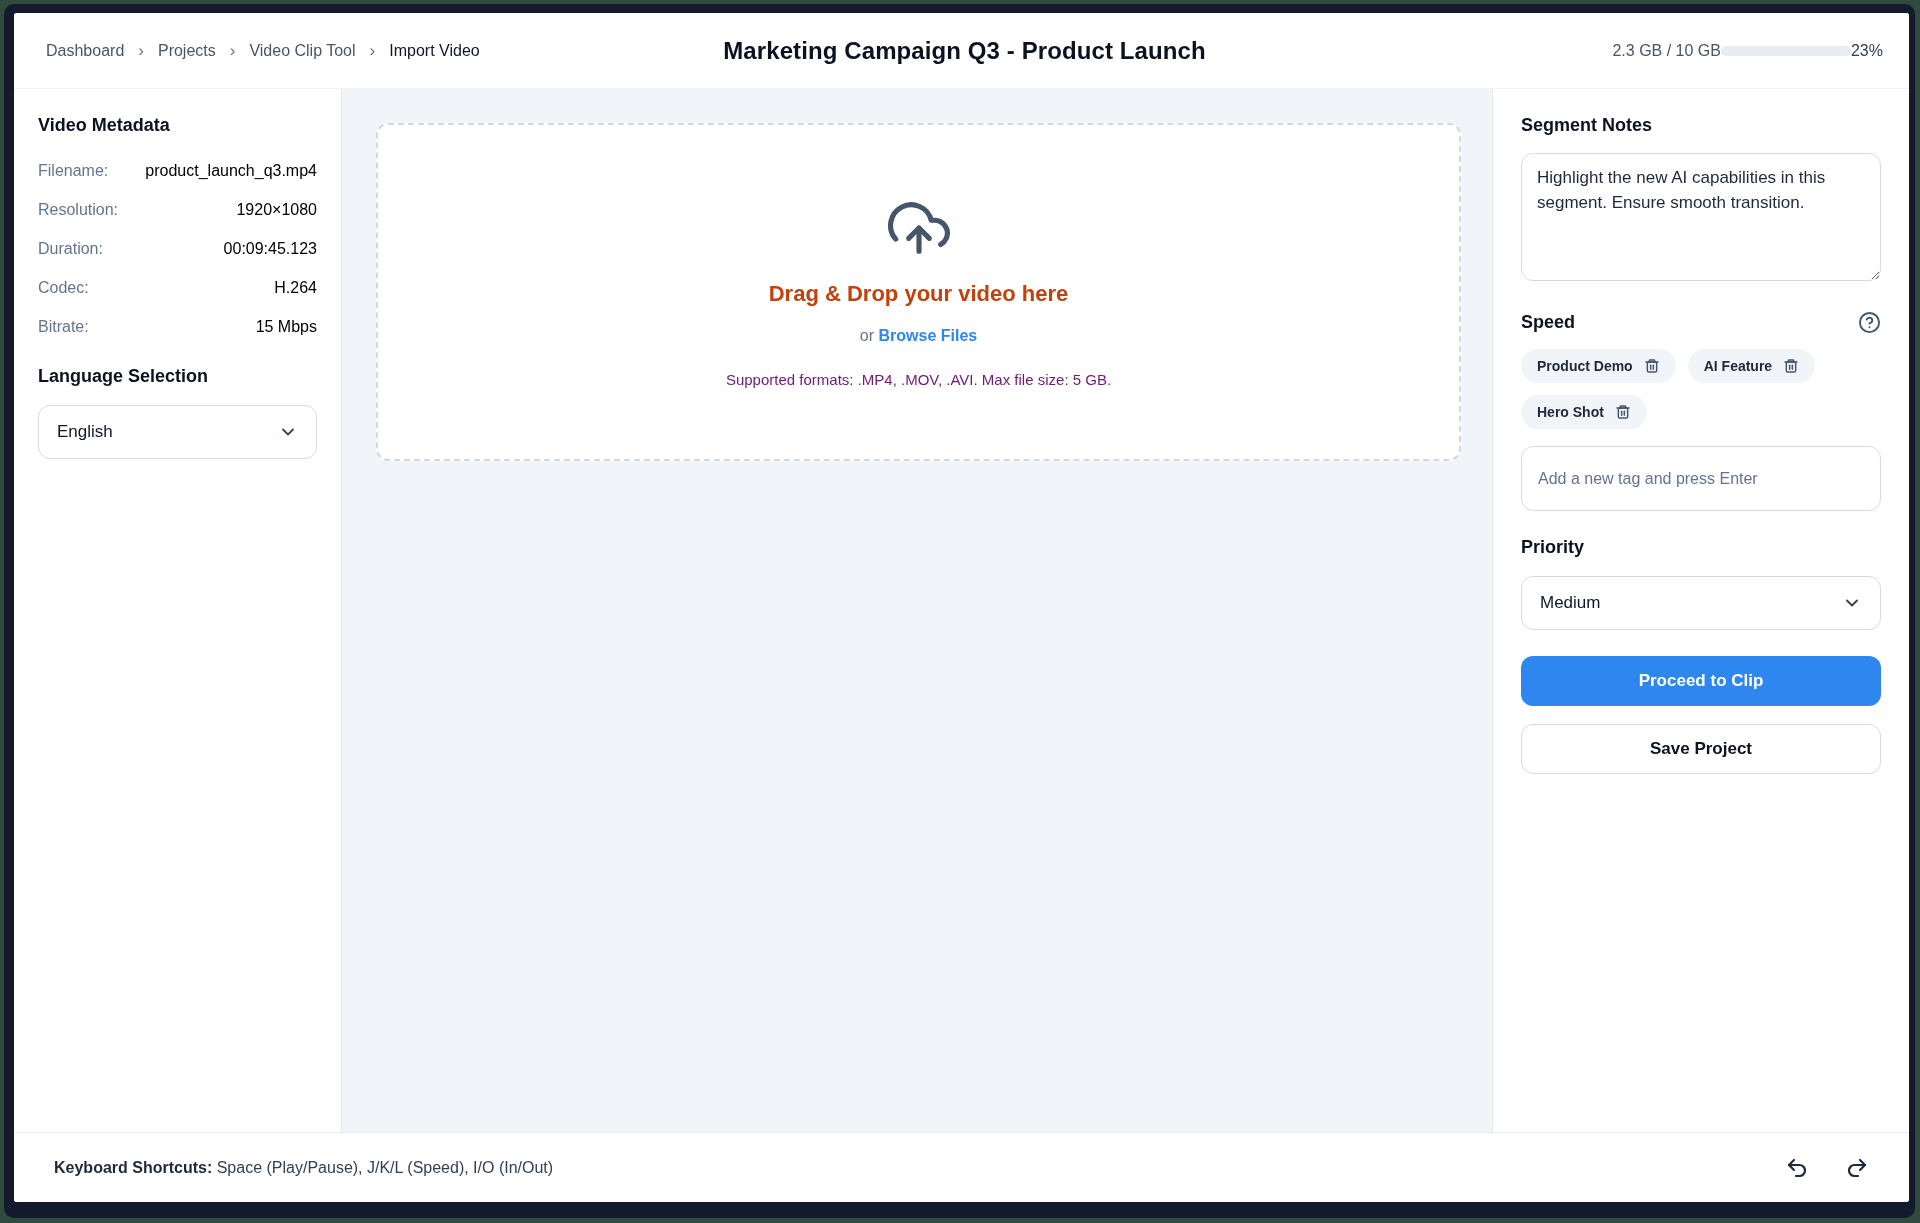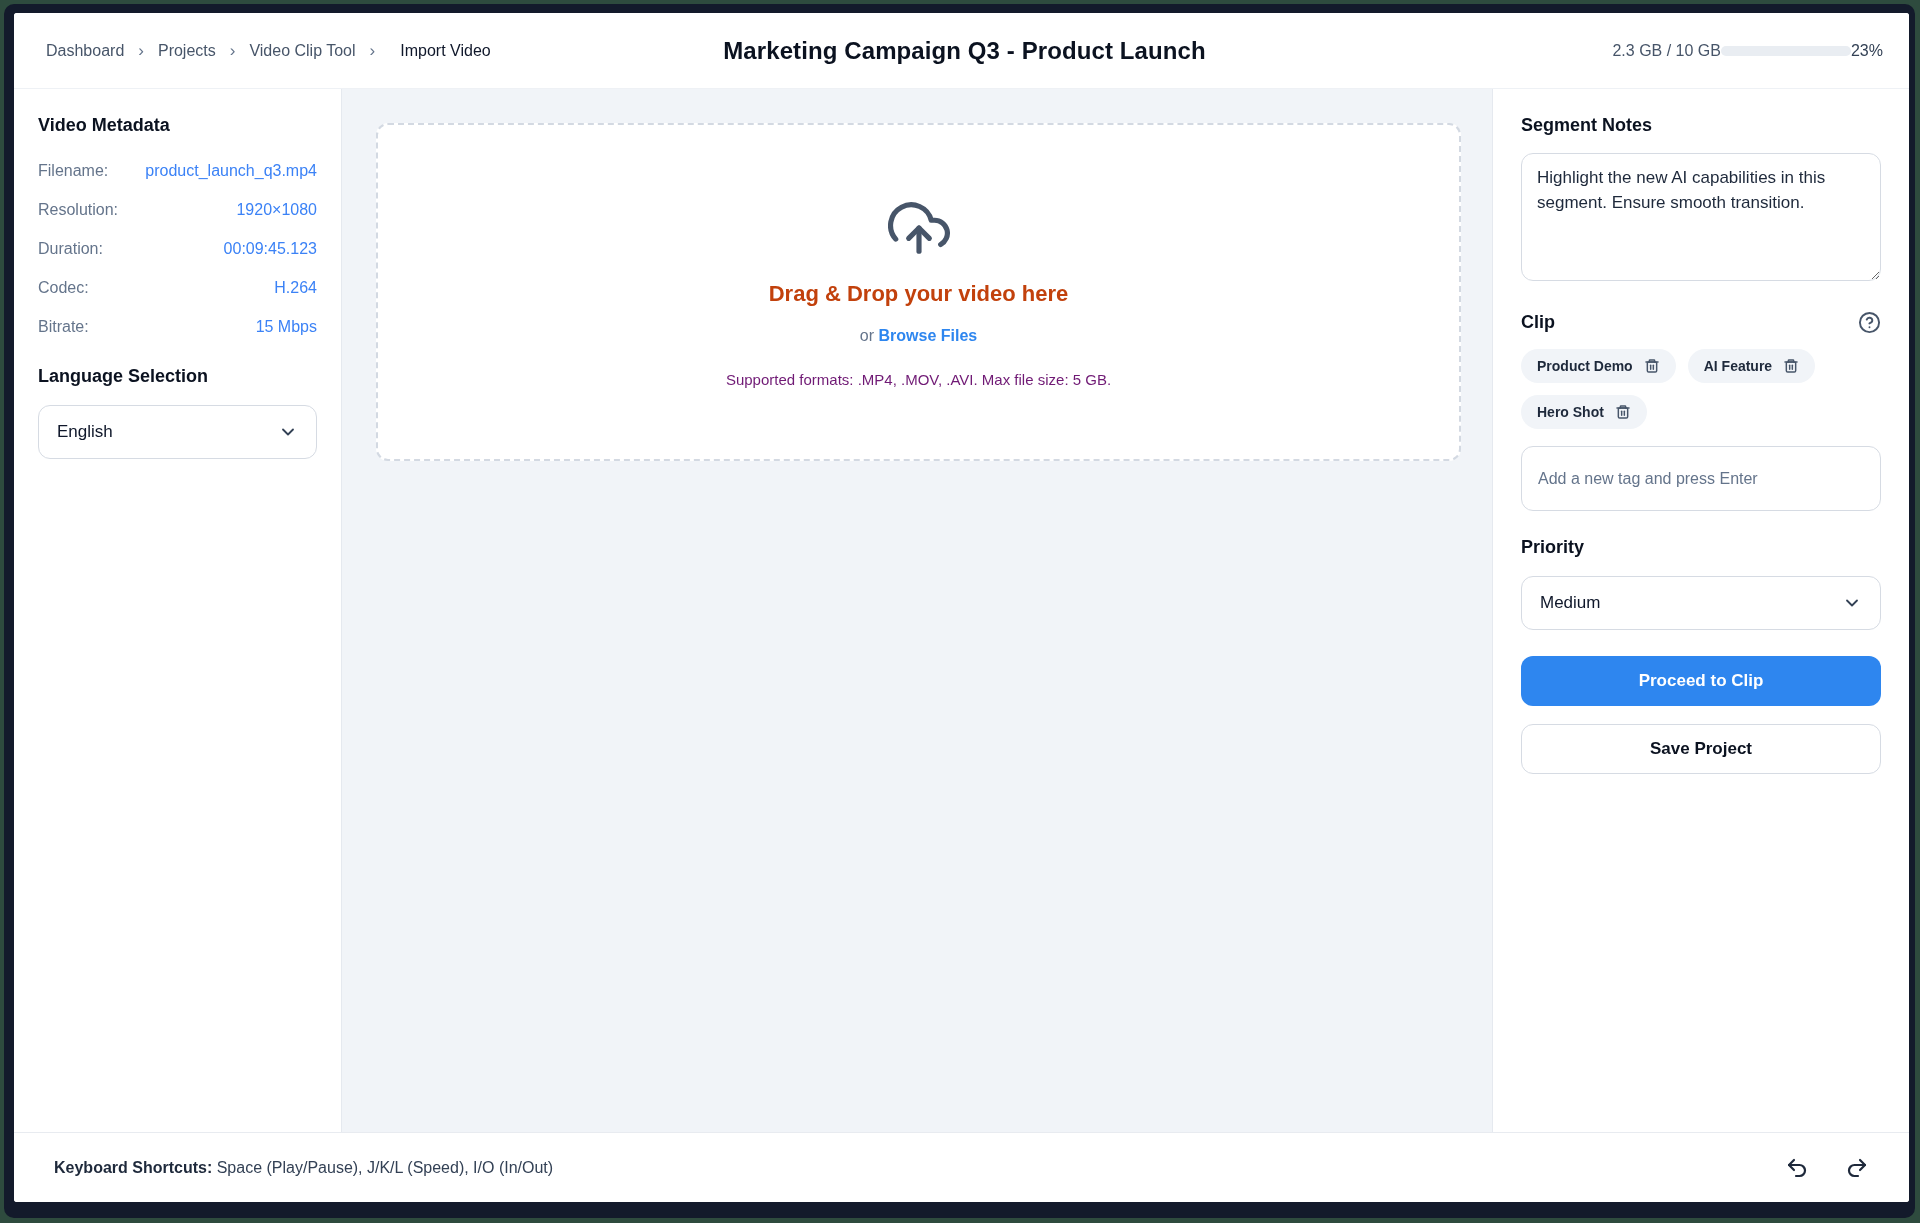--- a/index.html
+++ b/index.html
@@ -21,40 +21,40 @@
     display:flex; flex-direction:column; overflow:hidden;
   }
 
   
   .header {
     height:76px; flex:0 0 76px; display:flex; align-items:center;
     padding:0 26px 0 32px; border-bottom:1px solid #eef1f5; background:#fff;
   }
   .breadcrumb { flex:1 1 0; display:flex; align-items:center; gap:14px; font-size:16px; }
   .crumb { color:#475569; cursor:pointer; }
-  .crumb.current { color:#0f172a;margin-left:11px; }
+  .crumb.current { color:#0f172a; }
   .crumb-sep { color:#64748b; font-size:17px; }
   .page-title { flex:0 0 auto; font-size:24px; font-weight:700; color:#0b1220; letter-spacing:.1px; }
   .storage { flex:1 1 0; display:flex; align-items:center; justify-content:flex-end; font-size:16px; color:#475569; }
   .progress-track { width:130px; height:10px; background:#e9edf2; border-radius:6px; overflow:hidden; }
   .progress-fill { height:100%; background:#3b82f6; border-radius:6px; }
   .storage-pct { color:#334155; }
 
   
   .main { flex:1 1 auto; display:flex; min-height:0; }
 
   .panel-left {
     width:328px; flex:0 0 328px; background:#fff; border-right:1px solid #e5e9ef;
     padding:26px 24px;
   }
   .panel-h { font-size:18px; font-weight:600; color:#0b1220; }
   .meta-list { margin-top:26px; }
   .meta-row { display:flex; justify-content:space-between; align-items:baseline; margin-bottom:21px; font-size:16px; }
   .meta-label { color:#64748b; }
-  .meta-value { color:#3b82f6; text-align:left; }
+  .meta-value { color:#000000; text-align:left; }
   .lang-title { margin-top:30px; }
   .select {
     margin-top:18px; height:54px; border:1px solid #d6dbe3; border-radius:12px;
     display:flex; align-items:center; justify-content:space-between;
     padding:0 18px 0 18px; font-size:17px; color:#0f172a; background:#fff; cursor:pointer;
   }
   .chev { width:20px; height:20px; color:#334155; }
 
   .center { flex:1 1 auto; background:#f1f4f8; padding:34px 31px 0 34px; }
   .dropzone {
@@ -184,21 +184,21 @@
           </div>
           <div class="drop-formats">Supported formats: .MP4, .MOV, .AVI. Max file size: 5 GB.</div>
         </div>
       </div>
 
       <div class="panel-right">
         <div class="panel-h">Segment Notes</div>
         <textarea class="notes-area" style="">Highlight the new AI capabilities in this segment. Ensure smooth transition.</textarea>
 
         <div class="tags-head">
-          <div class="panel-h">Clip</div>
+          <div class="panel-h">Speed</div>
           <svg class="help-icon" viewBox="0 0 24 24" fill="none" stroke="currentColor" stroke-width="2" stroke-linecap="round" stroke-linejoin="round">
             <circle cx="12" cy="12" r="10"></circle>
             <path d="M9.09 9a3 3 0 0 1 5.83 1c0 2-3 3-3 3"></path>
             <line x1="12" y1="17" x2="12.01" y2="17"></line>
           </svg>
         </div>
 
         <div class="chips">
           <span class="chip">
             <span>Product Demo</span>

